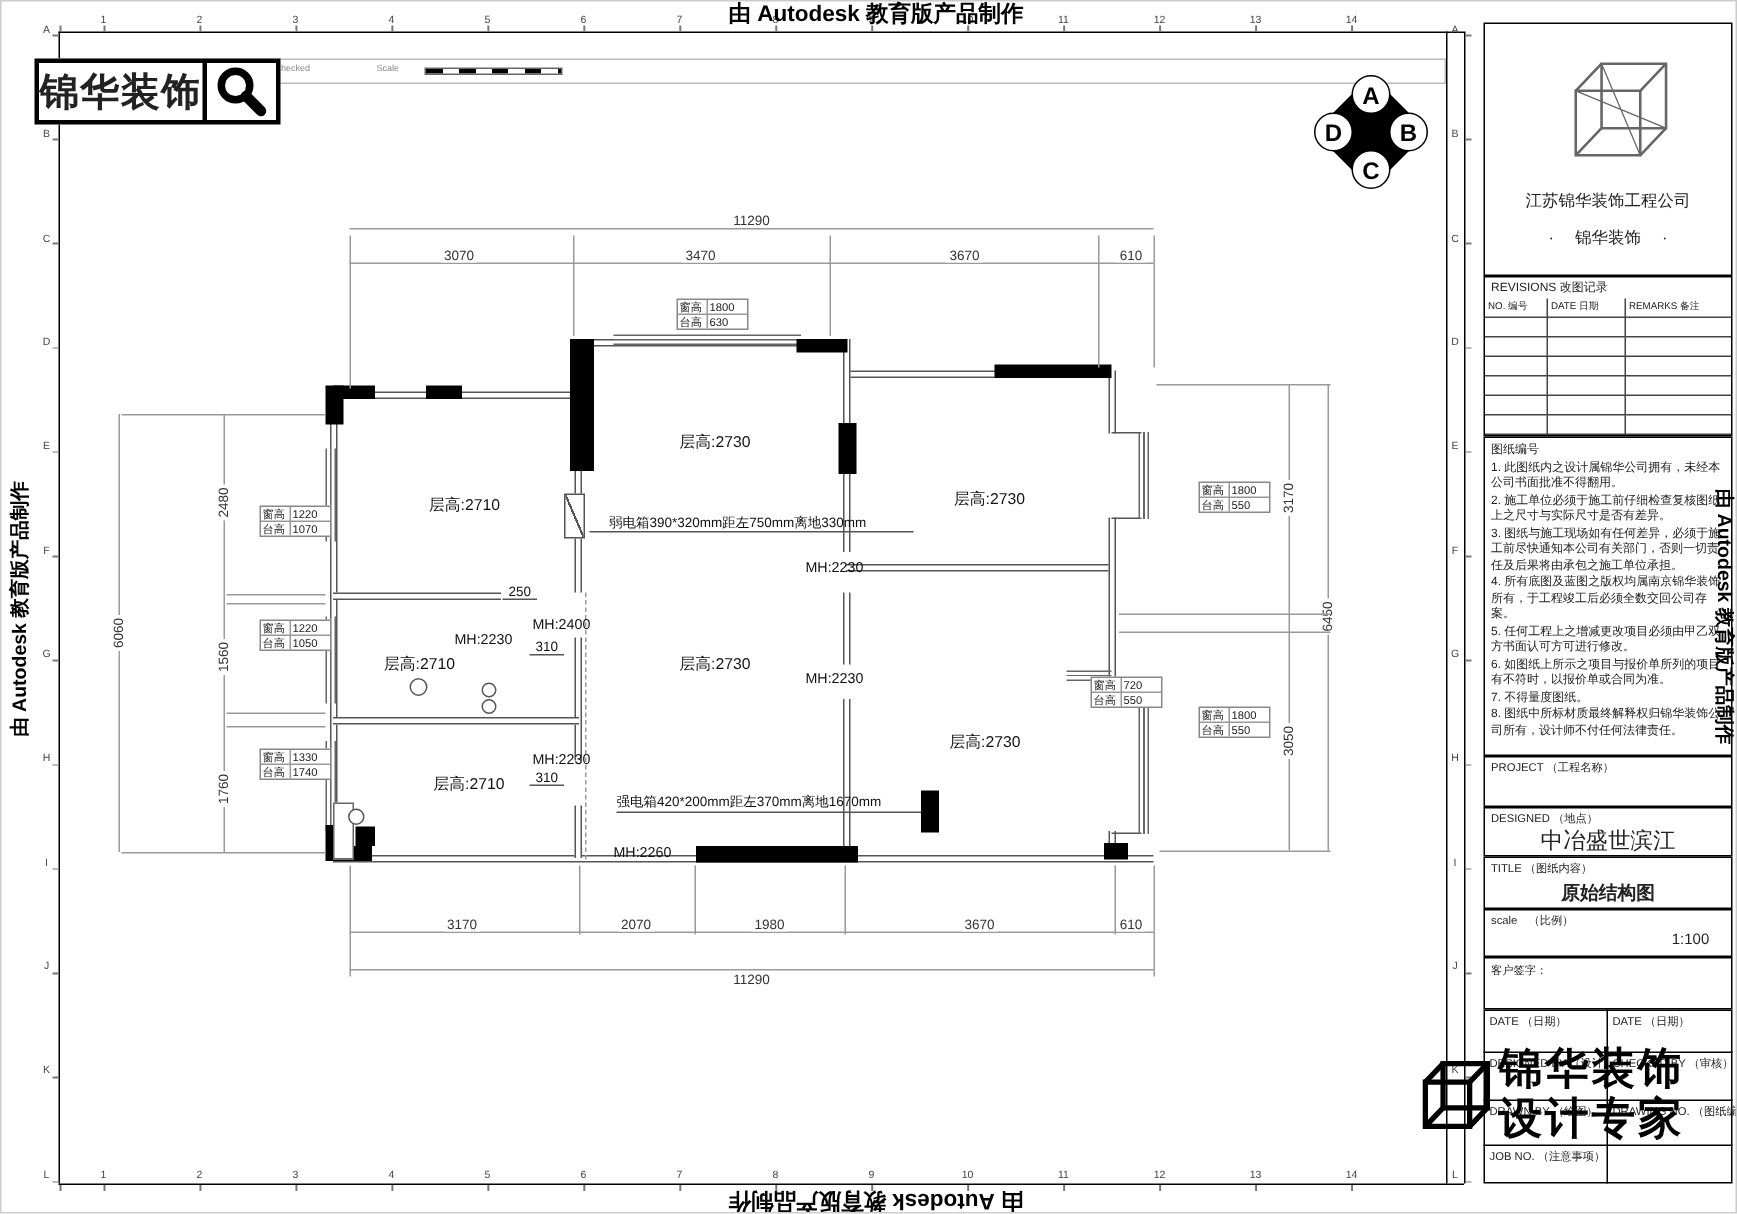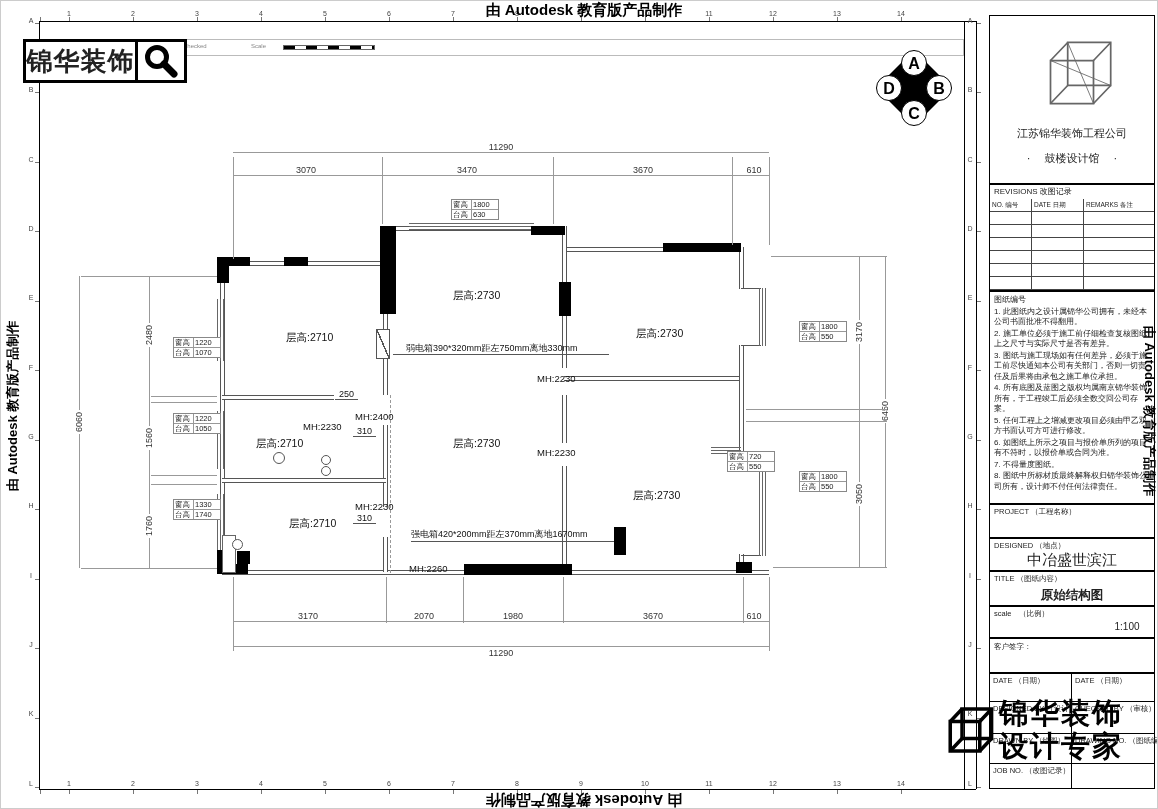--- a/index.html
+++ b/index.html
@@ -348,21 +348,21 @@
   <div class="sec" style="left:988px;top:14px;width:166px;height:169px"></div>
   <div class="abs" style="left:1028px;top:26px">
     <svg width="86" height="92" viewBox="0 0 100 105" fill="none" stroke="#666" stroke-width="2">
       <path d="M25 38 L75 38 L75 88 L25 88 Z"></path>
       <path d="M45 17 L95 17 L95 67 L45 67 Z"></path>
       <path d="M25 38 L45 17 M75 38 L95 17 M75 88 L95 67 M25 88 L45 67"></path>
       <path d="M25 38 L95 67 M45 17 L75 88" stroke-width="1"></path>
     </svg>
   </div>
   <div class="tb-center" style="left:990px;top:125px;width:162px;font-size:11px">江苏锦华装饰工程公司</div>
-  <div class="tb-center" style="left:990px;top:150px;width:162px;font-size:11px">·　 鼓楼设计馆 　·</div>
+  <div class="tb-center" style="left:990px;top:150px;width:162px;font-size:11px">·　 锦华装饰 　·</div>
 
   <div class="sec" style="left:988px;top:183px;width:166px;height:107px"></div>
   <span class="tb-lbl" style="left:993px;top:186px;font-size:8px">REVISIONS 改图记录</span>
   <div class="revgrid" style="left:989px;top:198px;width:164px">
     <span>NO. 编号</span>
     <span>DATE 日期</span>
     <span>REMARKS 备注</span>
     <span></span>
       <span></span>
       <span></span>
@@ -418,21 +418,21 @@
   <div class="bl" style="left:988px;top:700px;width:166px"></div>
   <div class="bl" style="left:988px;top:732px;width:166px"></div>
   <div class="bl" style="left:988px;top:762px;width:166px"></div>
   <div class="bv" style="left:1070px;top:672px;height:116px"></div>
   <span class="tb-lbl" style="left:992px;top:675px">DATE （日期）</span>
   <span class="tb-lbl" style="left:1074px;top:675px">DATE （日期）</span>
   <span class="tb-lbl" style="left:992px;top:703px">DESIGNED BY （设计）</span>
   <span class="tb-lbl" style="left:1074px;top:703px">CHECKED BY （审核）</span>
   <span class="tb-lbl" style="left:992px;top:735px">DRAWN BY （绘图）</span>
   <span class="tb-lbl" style="left:1074px;top:735px">DRAWING NO. （图纸编号）</span>
-  <span class="tb-lbl" style="left:992px;top:765px">JOB NO. （改图记录）</span>
+  <span class="tb-lbl" style="left:992px;top:765px">JOB NO. （注意事项）</span>
 
   <div class="abs" style="left:934px;top:698px">
     <svg width="60" height="62" viewBox="0 0 100 105" fill="none" stroke="#000" stroke-width="6">
       <path d="M25 38 L75 38 L75 88 L25 88 Z"></path>
       <path d="M45 17 L95 17 L95 67 L45 67 Z"></path>
       <path d="M25 38 L45 17 M75 38 L95 17 M75 88 L95 67 M25 88 L45 67"></path>
     </svg>
   </div>
   <div class="wm-txt" style="left:998px;top:697px">锦华装饰</div>
   <div class="wm-txt" style="left:998px;top:730px">设计专家</div>

